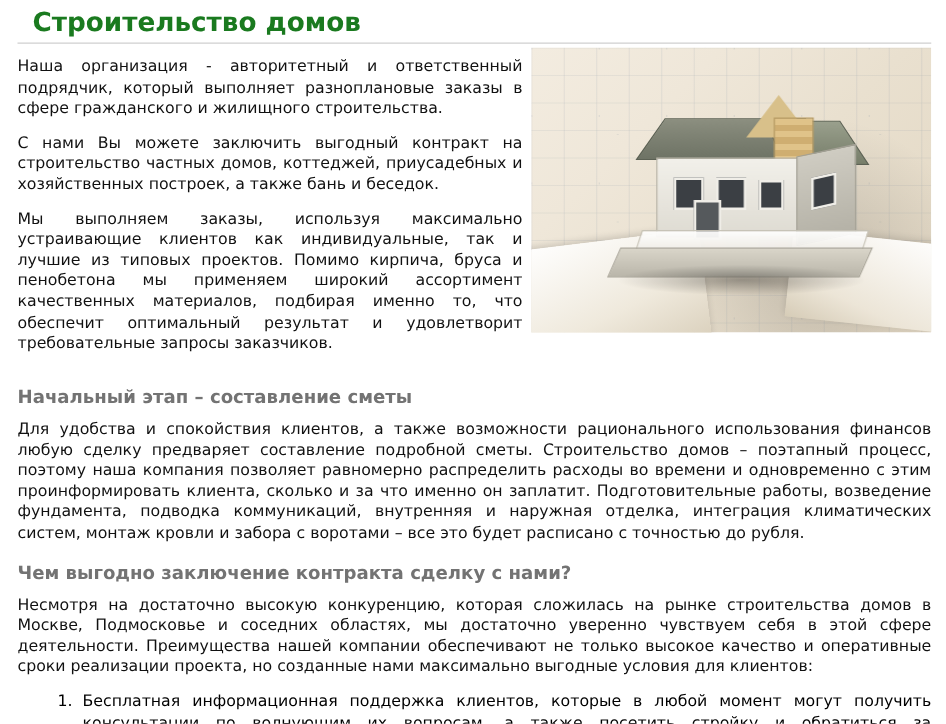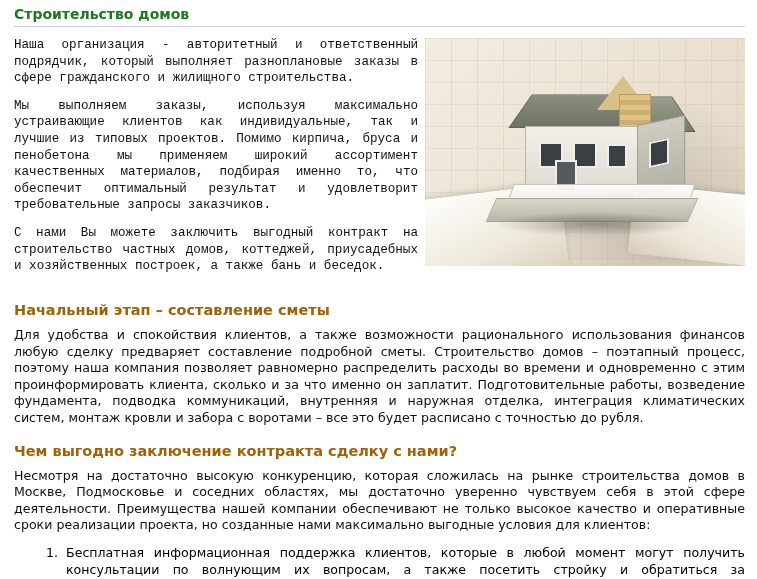--- a/index.html
+++ b/index.html
@@ -15,48 +15,47 @@
     overflow: hidden;
   }
   .page {
     position: relative;
     width: 757px;
     height: 579px;
     box-sizing: border-box;
     padding: 0 12px 0 14px;
   }
   h1.doc-title {
-    font-size: 14px;
+    font-size: 21px;
     font-weight: bold;
     color: #1a7a1f;
-    margin: 6px 0 4px 0;
+    margin: 6px 0 4px 12px;
     letter-spacing: 0;
   }
   .title-rule {
     height: 1px;
     background: #cfcfcf;
     margin: 0 0 10px 0;
   }
   h2.section-head {
     font-size: 14.5px;
     font-weight: bold;
-    color: #a16207;
+    color: #737373;
     margin: 16px 0 9px 0;
   }
   p.para {
     font-size: 12.6px;
     line-height: 1.32;
     text-align: justify;
     margin: 0 0 11px 0;
     color: #111111;
   }
   .intro-block {
     width: 404px;
     float: left;
-    font-family: Liberation Mono, monospace;
   }
   .figure {
     position: absolute;
     top: 32px;
     right: 12px;
     width: 320px;
     height: 228px;
     overflow: hidden;
     border: 0;
   }
@@ -235,22 +234,22 @@
       <div class="window w4"></div>
       <div class="door"></div>
       <div class="base"></div>
       <div class="foundation"></div>
       <div class="shadow"></div>
     </div>
   </div>
 
   <div class="intro-block">
     <p class="para">Наша организация - авторитетный и ответственный подрядчик, который выполняет разноплановые заказы в сфере гражданского и жилищного строительства.</p>
+    <p class="para">С нами Вы можете заключить выгодный контракт на строительство частных домов, коттеджей, приусадебных и хозяйственных построек, а также бань и беседок.</p>
     <p class="para">Мы выполняем заказы, используя максимально устраивающие клиентов как индивидуальные, так и лучшие из типовых проектов. Помимо кирпича, бруса и пенобетона мы применяем широкий ассортимент качественных материалов, подбирая именно то, что обеспечит оптимальный результат и удовлетворит требовательные запросы заказчиков.</p>
-    <p class="para">С нами Вы можете заключить выгодный контракт на строительство частных домов, коттеджей, приусадебных и хозяйственных построек, а также бань и беседок.</p>
   </div>
   <div class="clearfix"></div>
 
   <h2 class="section-head">Начальный этап – составление сметы</h2>
   <p class="para">Для удобства и спокойствия клиентов, а также возможности рационального использования финансов любую сделку предваряет составление подробной сметы. Строительство домов – поэтапный процесс, поэтому наша компания позволяет равномерно распределить расходы во времени и одновременно с этим проинформировать клиента, сколько и за что именно он заплатит. Подготовительные работы, возведение фундамента, подводка коммуникаций, внутренняя и наружная отделка, интеграция климатических систем, монтаж кровли и забора с воротами – все это будет расписано с точностью до рубля.</p>
 
   <h2 class="section-head">Чем выгодно заключение контракта сделку с нами?</h2>
   <p class="para">Несмотря на достаточно высокую конкуренцию, которая сложилась на рынке строительства домов в Москве, Подмосковье и соседних областях, мы достаточно уверенно чувствуем себя в этой сфере деятельности. Преимущества нашей компании обеспечивают не только высокое качество и оперативные сроки реализации проекта, но созданные нами максимально выгодные условия для клиентов:</p>
 
   <ol class="ordered">

